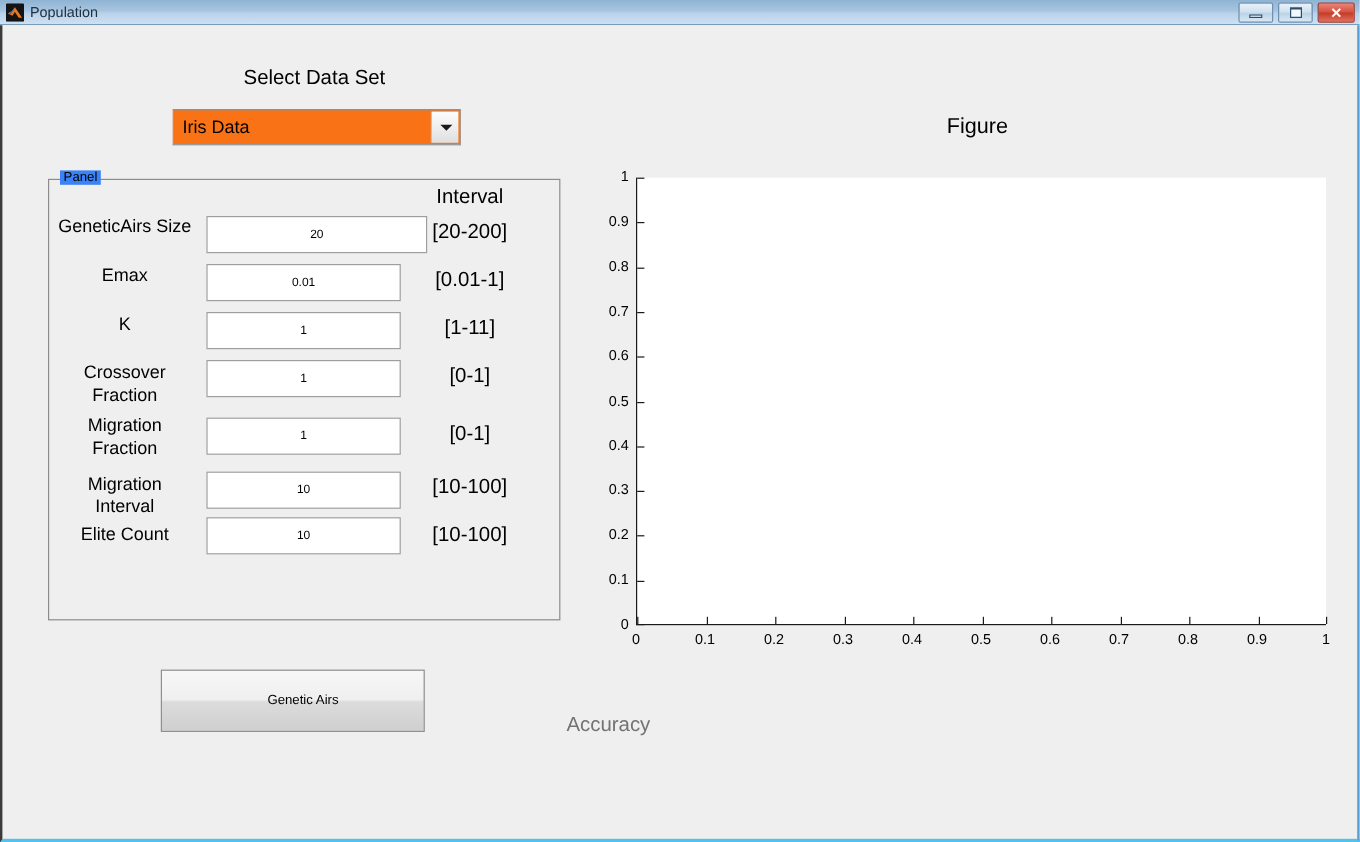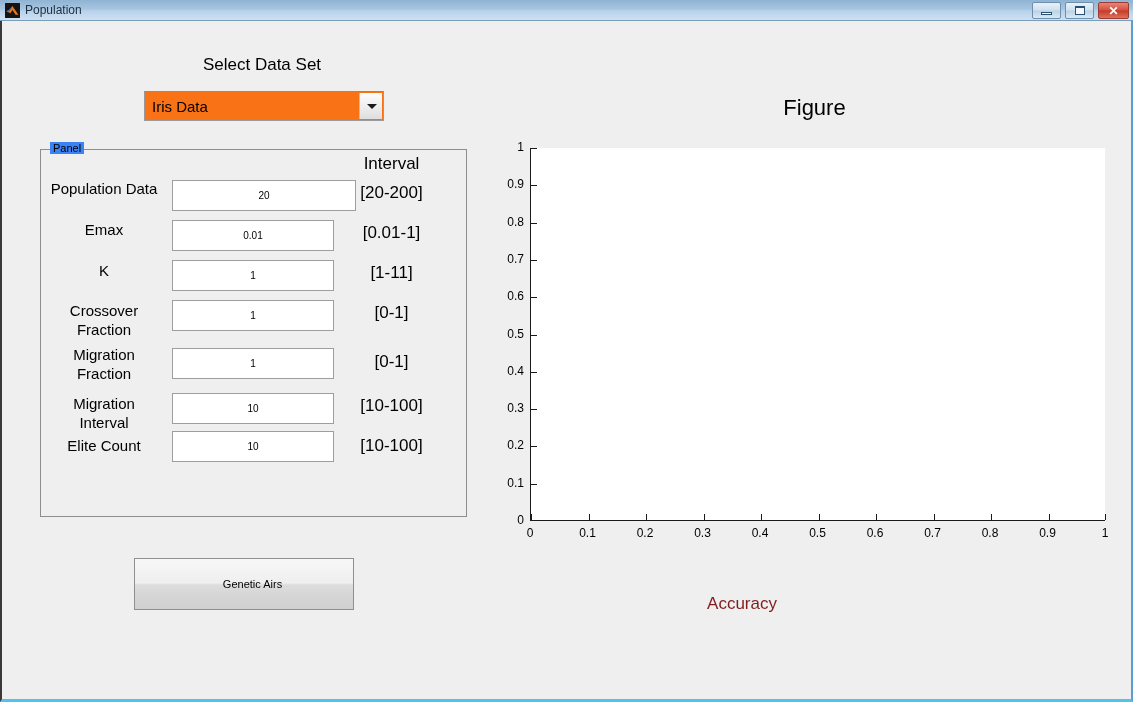--- a/index.html
+++ b/index.html
@@ -216,30 +216,30 @@
     color: #000000;
     padding-left: 17px;
   }
 
   
   #figure-title {
     position: absolute;
     left: 660px; top: 74px;
     width: 305px;
     text-align: center;
-    font-size: 22px;
+    font-size: 18px;
     color: #000000;
   }
   #accuracy-title {
     position: absolute;
     left: 470px; top: 573px;
     width: 305px;
-    text-align: right;
+    text-align: left;
     font-size: 17px;
-    color: #7f1d1d;
+    color: #737373;
   }
 
   #plot-area {
     position: absolute;
     left: 528px; top: 127px;
     width: 575px; height: 373px;
     background: #ffffff;
     border-left: 1px solid #1a1a1a;
     border-bottom: 1px solid #1a1a1a;
     box-sizing: border-box;
@@ -321,21 +321,21 @@
       <div id="dropdown-button">
         <div id="dropdown-arrow"></div>
       </div>
     </div>
 
     <div id="panel"></div>
     <div id="panel-title">Panel</div>
     <div id="interval-header">Interval</div>
 
     <div id="param-rows">
-        <div class="param-label" style="left: 42px; top: 158px; width: 120px;">Population Data</div>
+        <div class="param-label" style="left: 42px; top: 158px; width: 120px;">GeneticAirs Size</div>
         <div class="param-field" style="left: 170px; top: 159px; width: 184px; height: 31px;">20</div>
         <div class="param-interval" style="left: 337px; top: 162px; width: 105px;">[20-200]</div>
         <div class="param-label" style="left: 42px; top: 199px; width: 120px;">Emax</div>
         <div class="param-field" style="left: 170px; top: 199px; width: 162px; height: 31px;">0.01</div>
         <div class="param-interval" style="left: 337px; top: 202px; width: 105px;">[0.01-1]</div>
         <div class="param-label" style="left: 42px; top: 240px; width: 120px;">K</div>
         <div class="param-field" style="left: 170px; top: 239px; width: 162px; height: 31px;">1</div>
         <div class="param-interval" style="left: 337px; top: 242px; width: 105px;">[1-11]</div>
         <div class="param-label" style="left: 42px; top: 280px; width: 120px;">Crossover<br>Fraction</div>
         <div class="param-field" style="left: 170px; top: 279px; width: 162px; height: 31px;">1</div>

